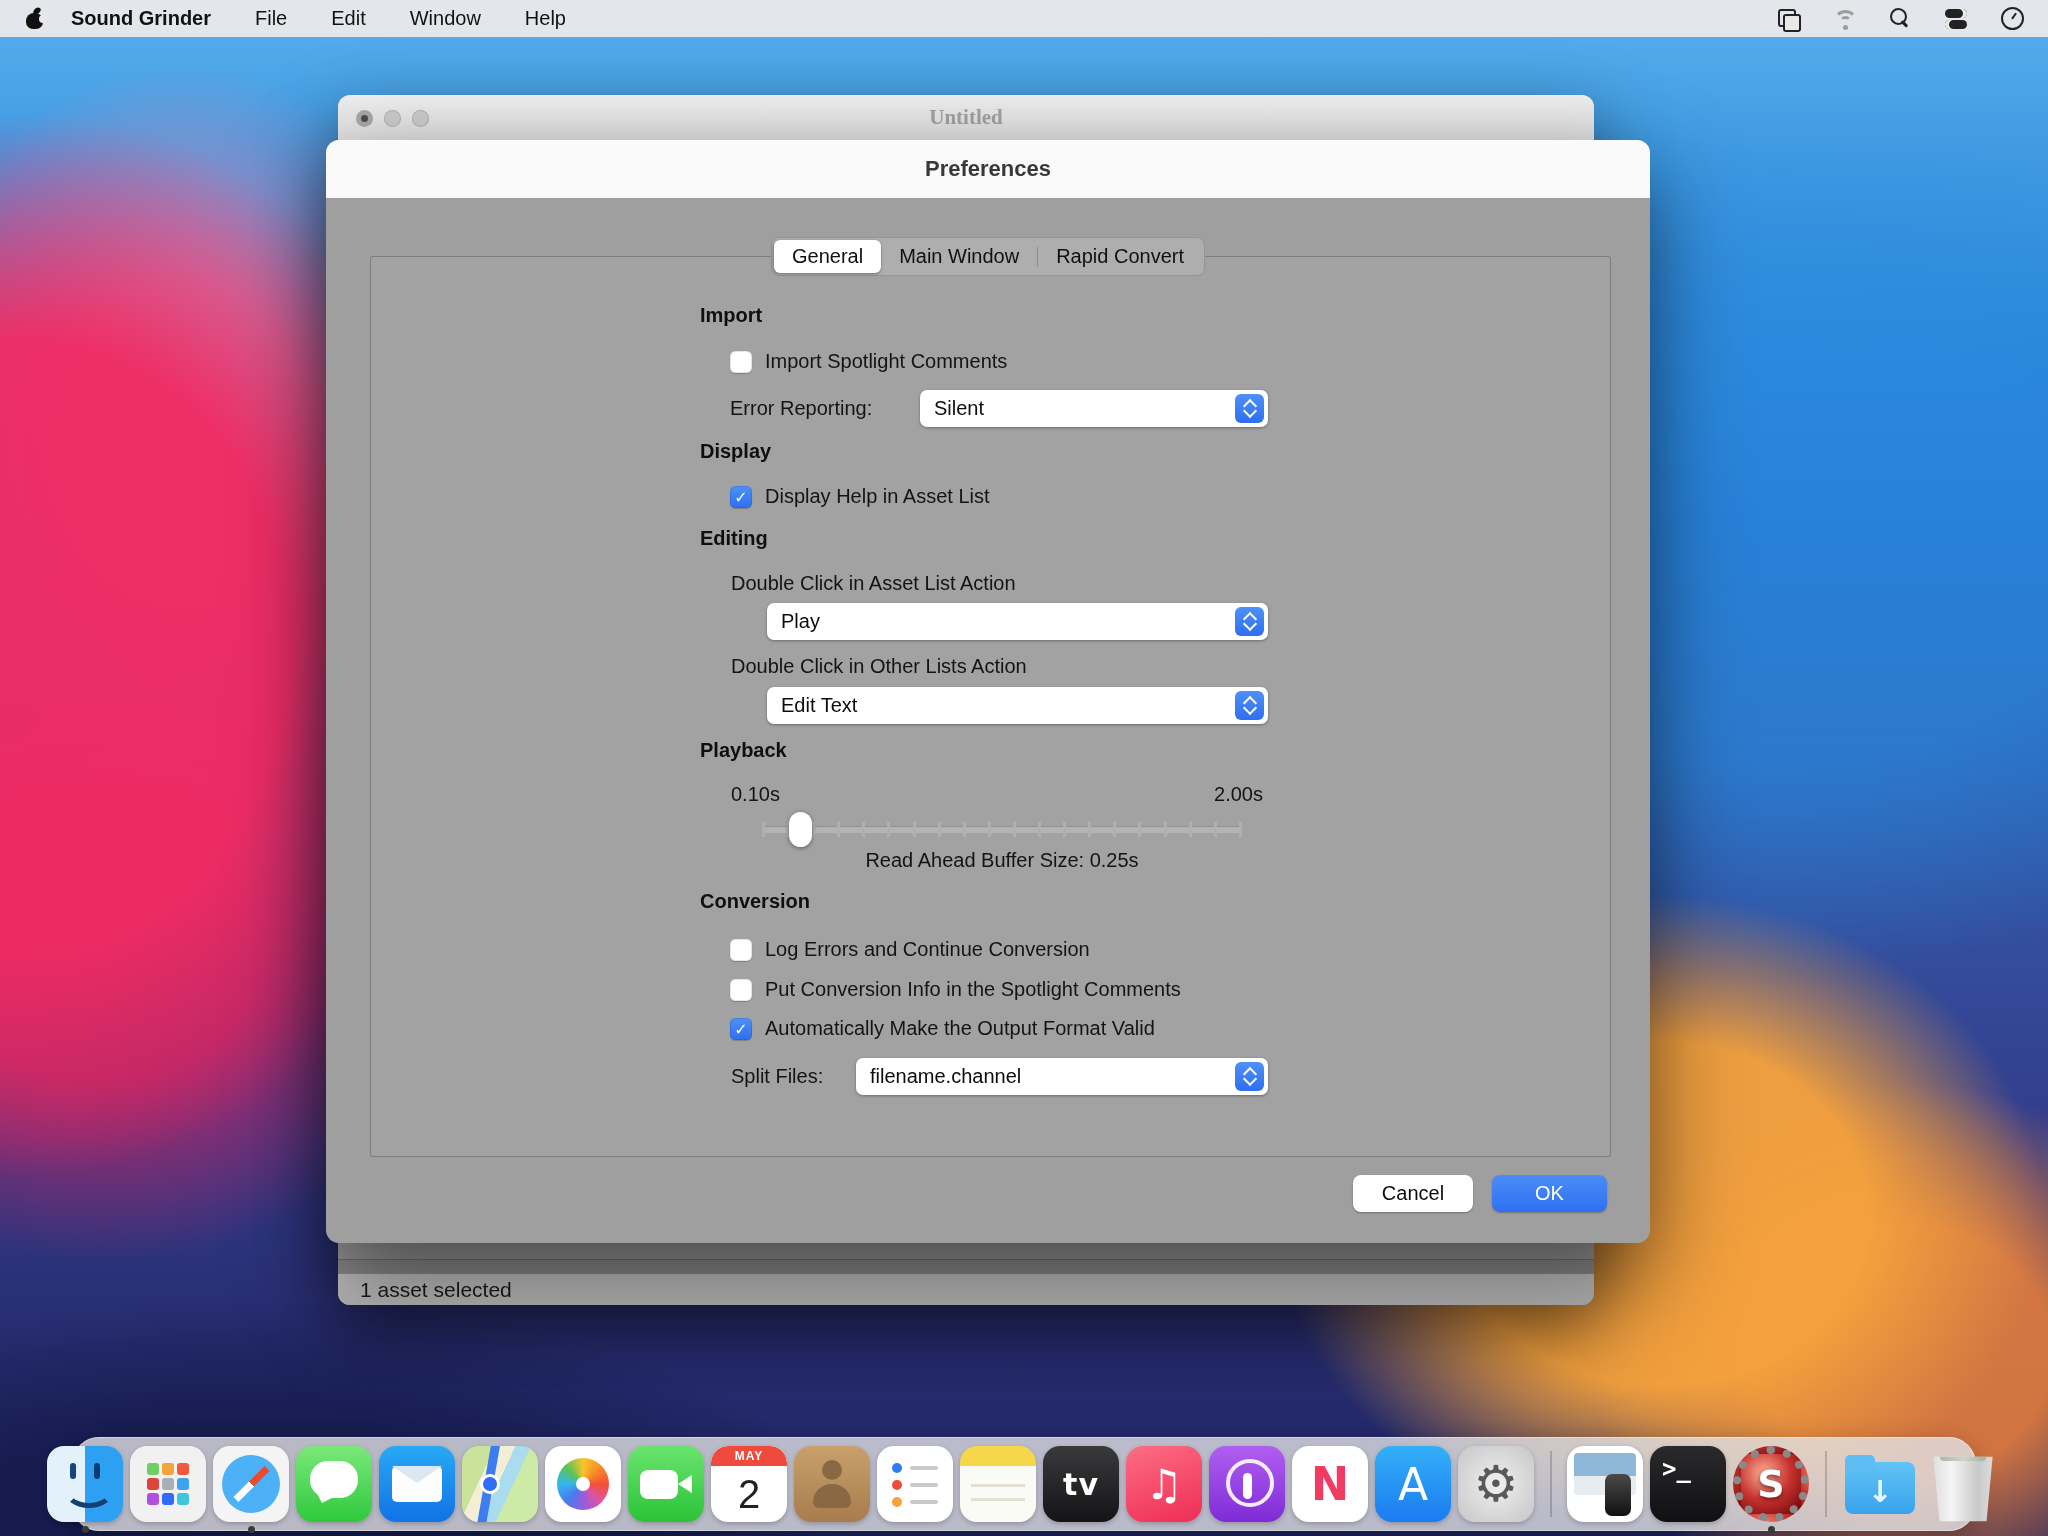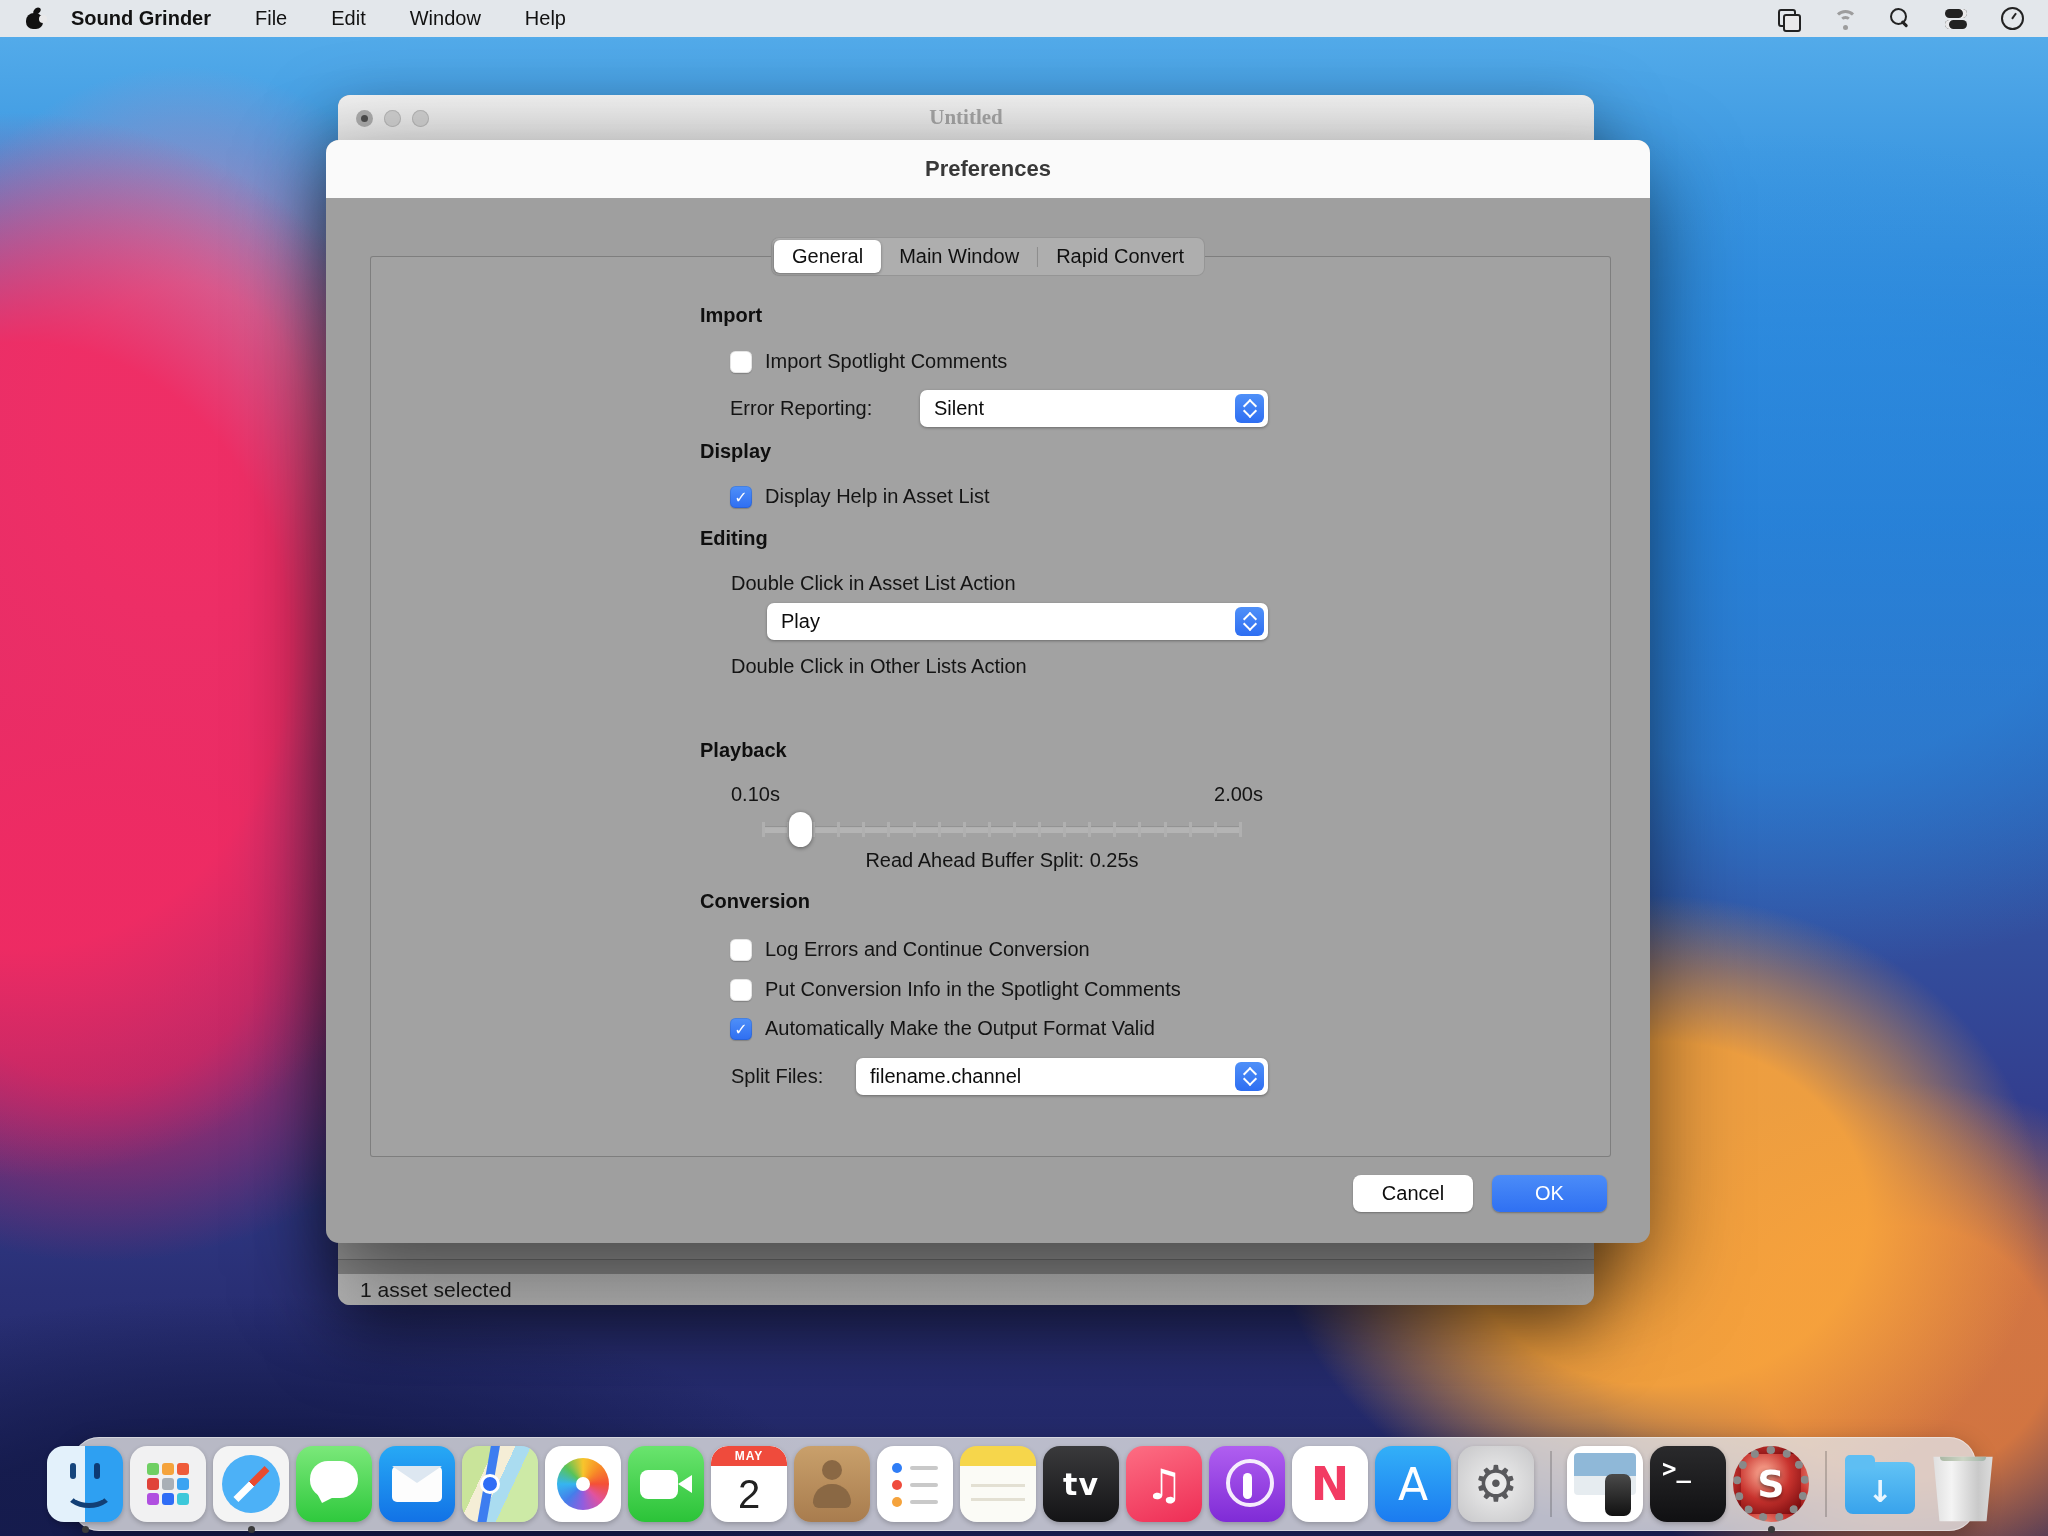--- a/index.html
+++ b/index.html
@@ -265,20 +265,24 @@
     <span>Display Help in Asset List</span>
   </div>
 
   <div class="sec" style="left:374px;top:387px">Editing</div>
   <div class="lbl" style="left:405px;top:432px">Double Click in Asset List Action</div>
   <div class="popup" style="left:441px;top:463px;width:501px">
     <span>Play</span>
     <span class="stepper"></span>
   </div>
   <div class="lbl" style="left:405px;top:515px">Double Click in Other Lists Action</div>
+  <div class="popup" style="left:441px;top:547px;width:501px">
+    <span>Edit Text</span>
+    <span class="stepper"></span>
+  </div>
 
   <div class="sec" style="left:374px;top:599px">Playback</div>
   <div class="lbl" style="left:405px;top:643px">0.10s</div>
   <div class="lbl" style="right:387px;top:643px">2.00s</div>
   <div class="slider">
     <div class="track"></div>
     <div class="ticks" id="slider-ticks">
         <span class="tick"></span>
         <span class="tick"></span>
         <span class="tick"></span>
@@ -295,21 +299,21 @@
         <span class="tick"></span>
         <span class="tick"></span>
         <span class="tick"></span>
         <span class="tick"></span>
         <span class="tick"></span>
         <span class="tick"></span>
         <span class="tick"></span>
       </div>
     <div class="thumb" id="slider-thumb" style="left: 8%;"></div>
   </div>
-  <div class="caption">Read Ahead Buffer Split: 0.25s</div>
+  <div class="caption">Read Ahead Buffer Size: 0.25s</div>
 
   <div class="sec" style="left:374px;top:750px">Conversion</div>
   <div class="row" style="left:404px;top:798px">
     <span class="cb"></span>
     <span>Log Errors and Continue Conversion</span>
   </div>
   <div class="row" style="left:404px;top:838px">
     <span class="cb"></span>
     <span>Put Conversion Info in the Spotlight Comments</span>
   </div>

